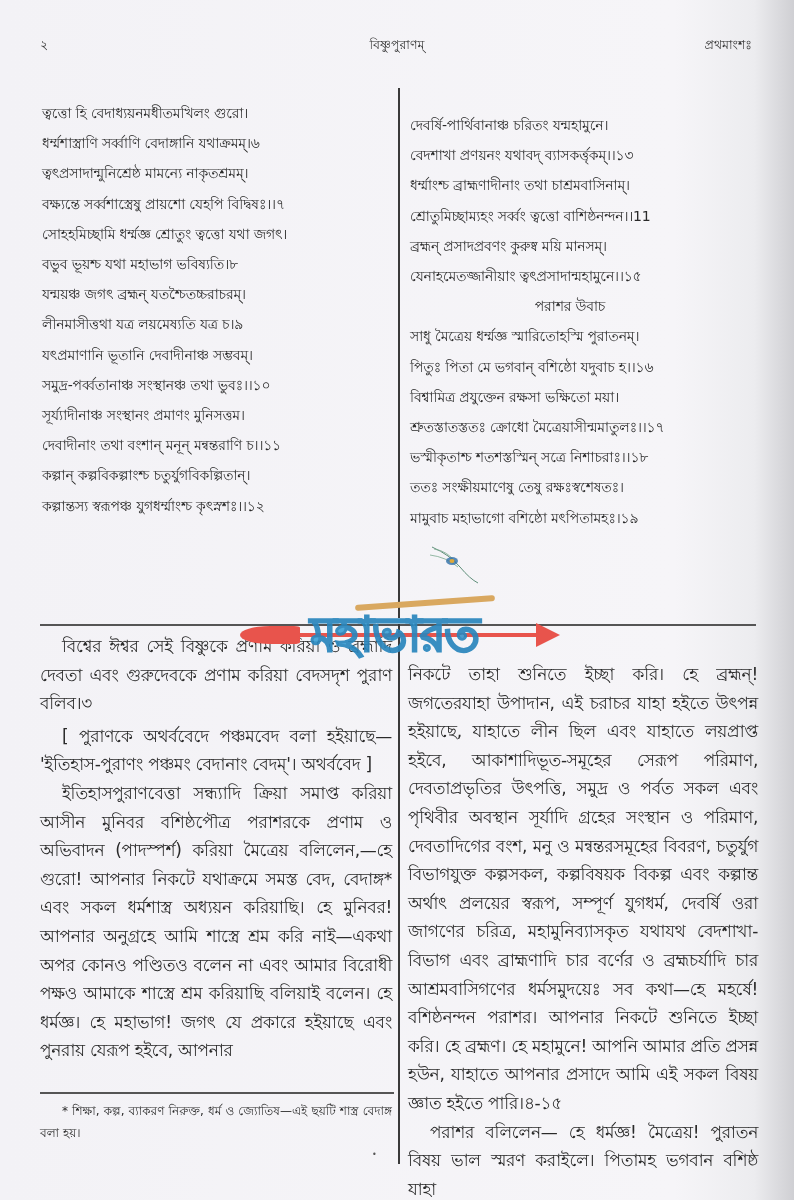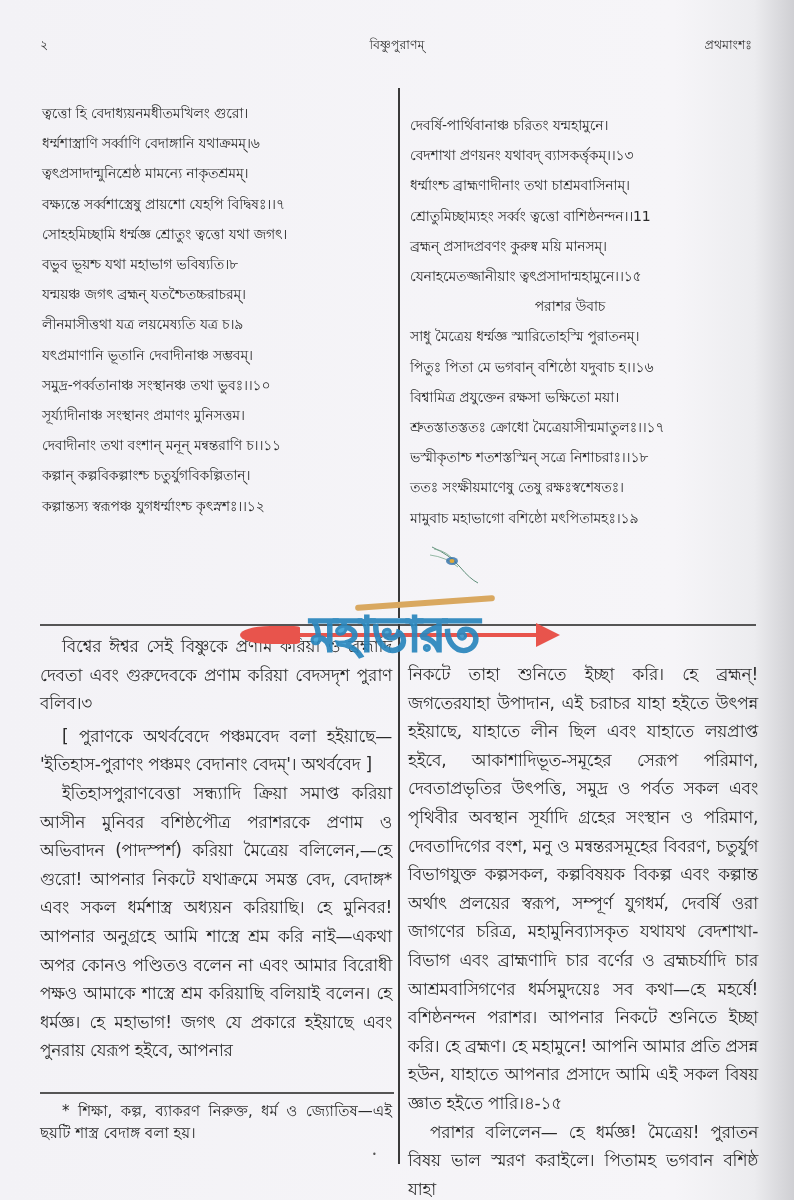--- a/index.html
+++ b/index.html
@@ -54,21 +54,21 @@
     .prose-right { left: 408px; top: 632px; width: 350px; margin-top: 28px; }
     .prose p { margin: 0; }
     .prose .indent { text-indent: 22px; }
     .prose .bracket { text-indent: 22px; margin-top: 4px; }
 
     .foot-rule {
       position: absolute; left: 40px; top: 1092px; width: 354px; height: 1.5px; background: #555;
     }
     .footnote {
       position: absolute; left: 40px; top: 1100px; width: 352px;
-      font-size: 15px; line-height: 22px; text-align: justify;
+      font-size: 12px; line-height: 22px; text-align: justify;
     }
     .footnote p { text-indent: 22px; }
 
     .watermark {
       position: absolute; left: 240px; top: 596px; width: 330px; height: 84px;
       pointer-events: none;
     }
     .watermark .wm-text {
       position: absolute; left: 70px; top: 2px;
       font-family: "DejaVu Sans", sans-serif;

